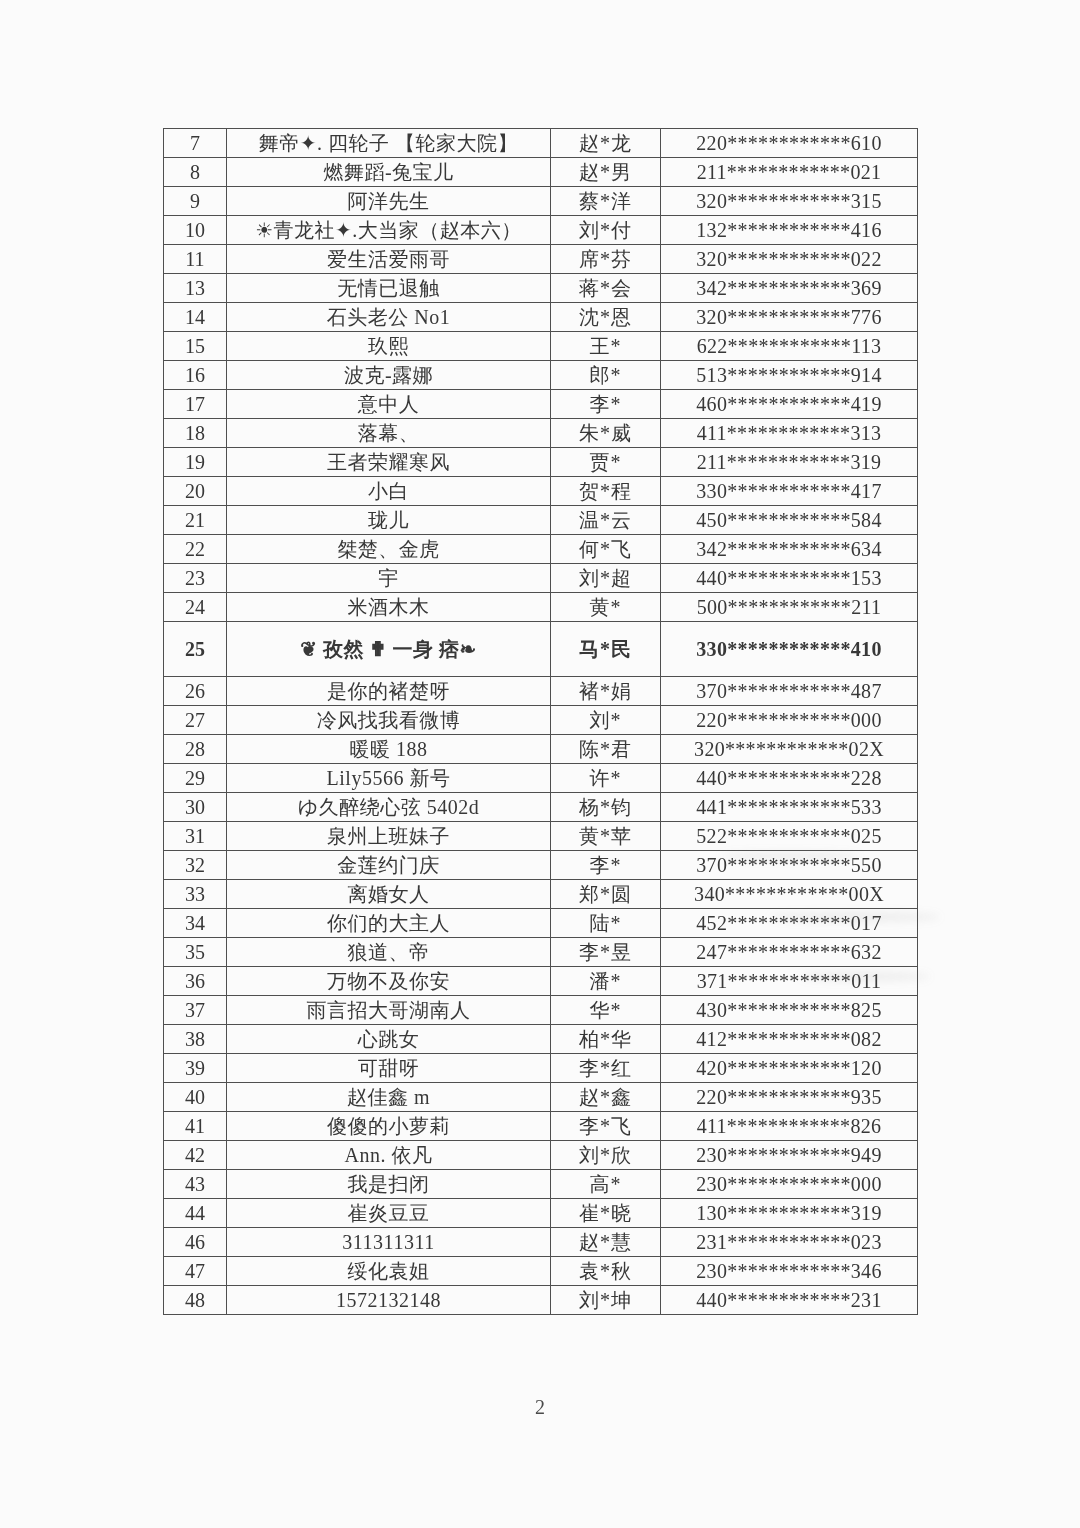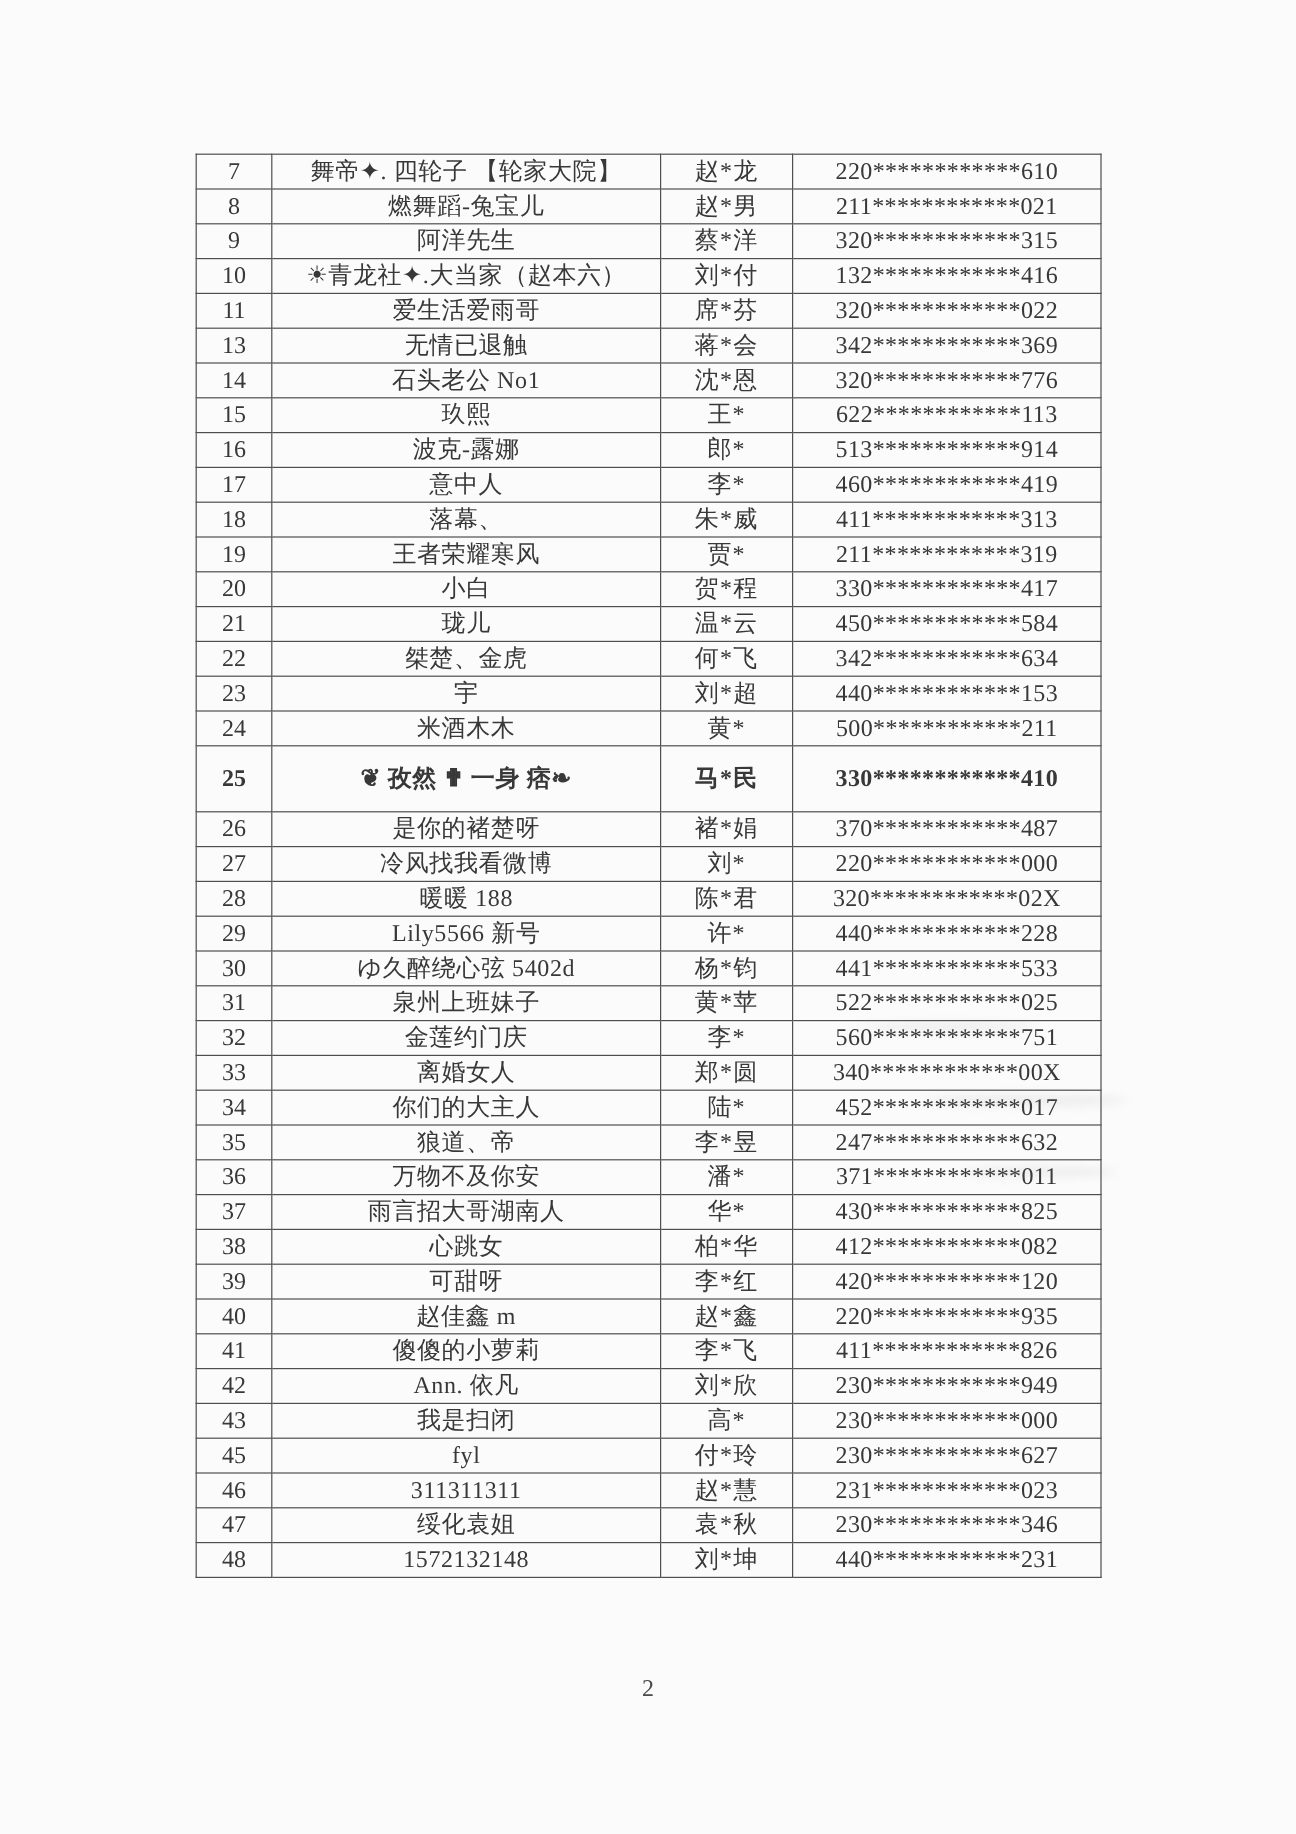--- a/index.html
+++ b/index.html
@@ -216,21 +216,21 @@
         <tr>
       <td class="no-cell">31</td>
       <td class="nick-cell">泉州上班妹子</td>
       <td class="name-cell">黄*苹</td>
       <td class="id-cell">522************025</td>
     </tr>
         <tr>
       <td class="no-cell">32</td>
       <td class="nick-cell">金莲约门庆</td>
       <td class="name-cell">李*</td>
-      <td class="id-cell">560************751</td>
+      <td class="id-cell">370************550</td>
     </tr>
         <tr>
       <td class="no-cell">33</td>
       <td class="nick-cell">离婚女人</td>
       <td class="name-cell">郑*圆</td>
       <td class="id-cell">340************00X</td>
     </tr>
         <tr>
       <td class="no-cell">34</td>
       <td class="nick-cell">你们的大主人</td>
@@ -285,24 +285,24 @@
       <td class="name-cell">刘*欣</td>
       <td class="id-cell">230************949</td>
     </tr>
         <tr>
       <td class="no-cell">43</td>
       <td class="nick-cell">我是扫闭</td>
       <td class="name-cell">高*</td>
       <td class="id-cell">230************000</td>
     </tr>
         <tr>
-      <td class="no-cell">45</td>
-      <td class="nick-cell">fyl</td>
-      <td class="name-cell">付*玲</td>
-      <td class="id-cell">230************627</td>
+      <td class="no-cell">44</td>
+      <td class="nick-cell">崔炎豆豆</td>
+      <td class="name-cell">崔*晓</td>
+      <td class="id-cell">130************319</td>
     </tr>
         <tr>
       <td class="no-cell">46</td>
       <td class="nick-cell">311311311</td>
       <td class="name-cell">赵*慧</td>
       <td class="id-cell">231************023</td>
     </tr>
         <tr>
       <td class="no-cell">47</td>
       <td class="nick-cell">绥化袁姐</td>

